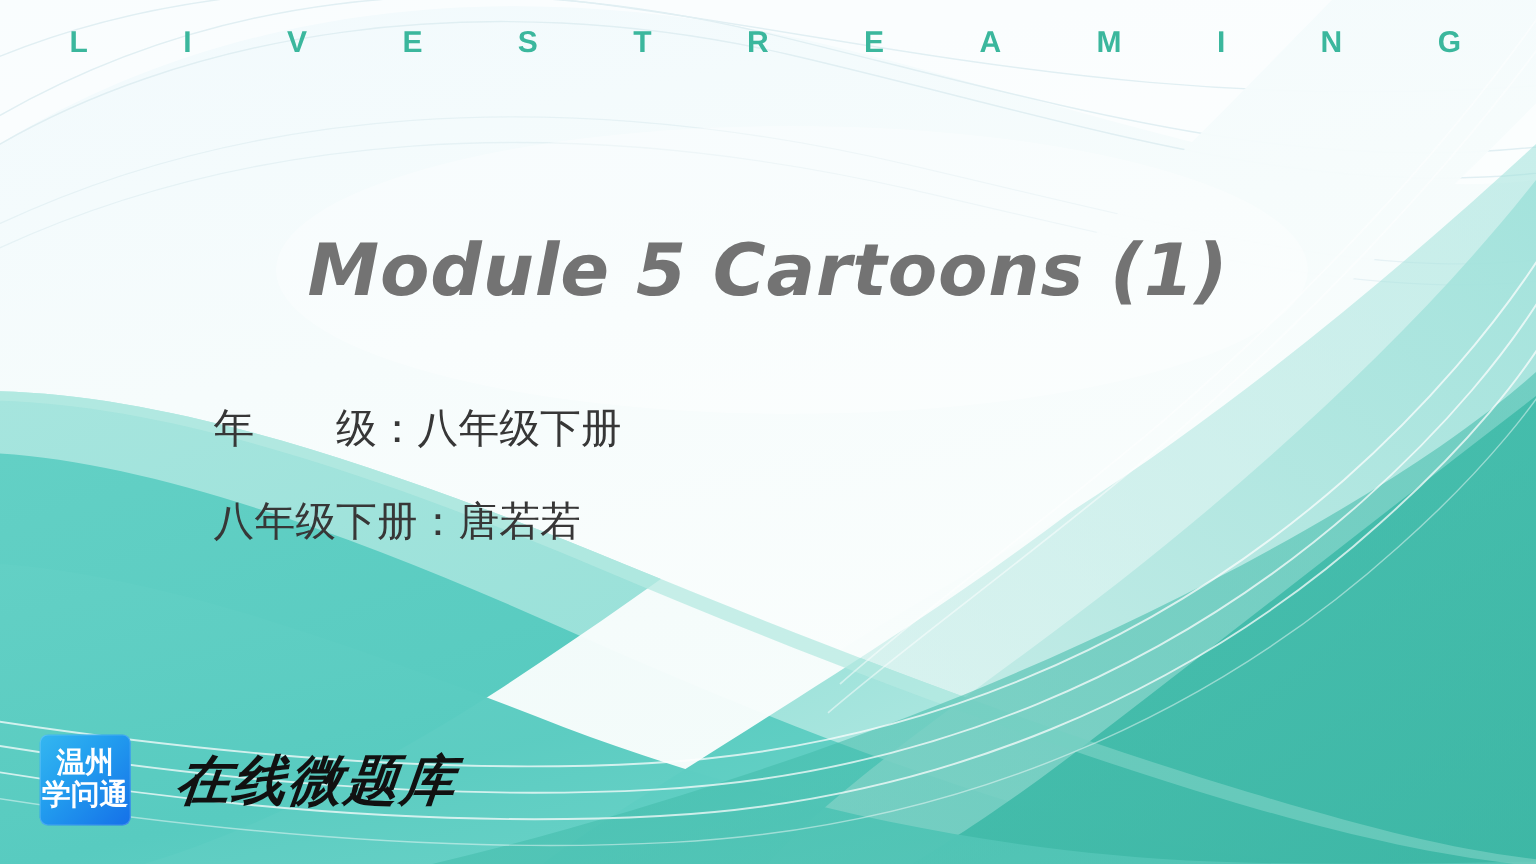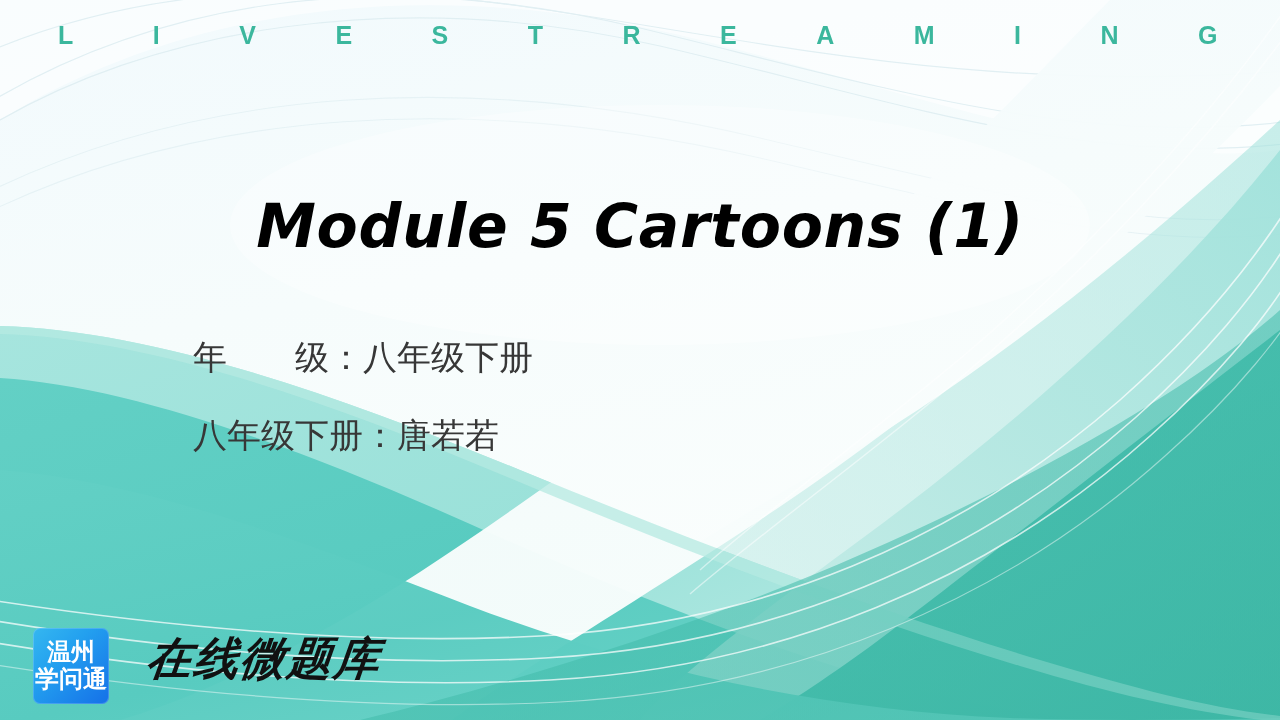--- a/index.html
+++ b/index.html
@@ -50,29 +50,29 @@
   #title {
     position: absolute;
     left: 0;
     top: 192px;
     width: 1280px;
     text-align: center;
     font-family: "DejaVu Sans", sans-serif;
     font-size: 60px;
     font-weight: 700;
     font-style: italic;
-    color: #000000;
+    color: #737373;
     letter-spacing: 0.012em;
     white-space: pre;
     line-height: 1.15;
   }
   
   #info {
     position: absolute;
-    left: 193px;
+    left: 178px;
     top: 340px;
     width: 1010px;
   }
   .info-row {
     display: flex;
     align-items: baseline;
     height: 78px;
   }
   .info-cell {
     font-size: 34px;
@@ -94,21 +94,20 @@
   #brand-mark {
     width: 76px;
     height: 76px;
     border-radius: 7px;
     background: linear-gradient(135deg, #35b7f0 0%, #23a0ef 38%, #1570e8 100%);
     display: flex;
     flex-direction: column;
     align-items: center;
     justify-content: center;
     box-shadow: 0 0 0 1px rgba(255,255,255,0.18) inset;
-    margin-top: 16px;
   }
   #brand-mark .bm-line {
     color: #ffffff;
     font-size: 24px;
     font-weight: 700;
     line-height: 1.12;
     letter-spacing: 0;
     white-space: pre;
     font-family: "Liberation Sans", "DejaVu Sans", sans-serif;
   }

